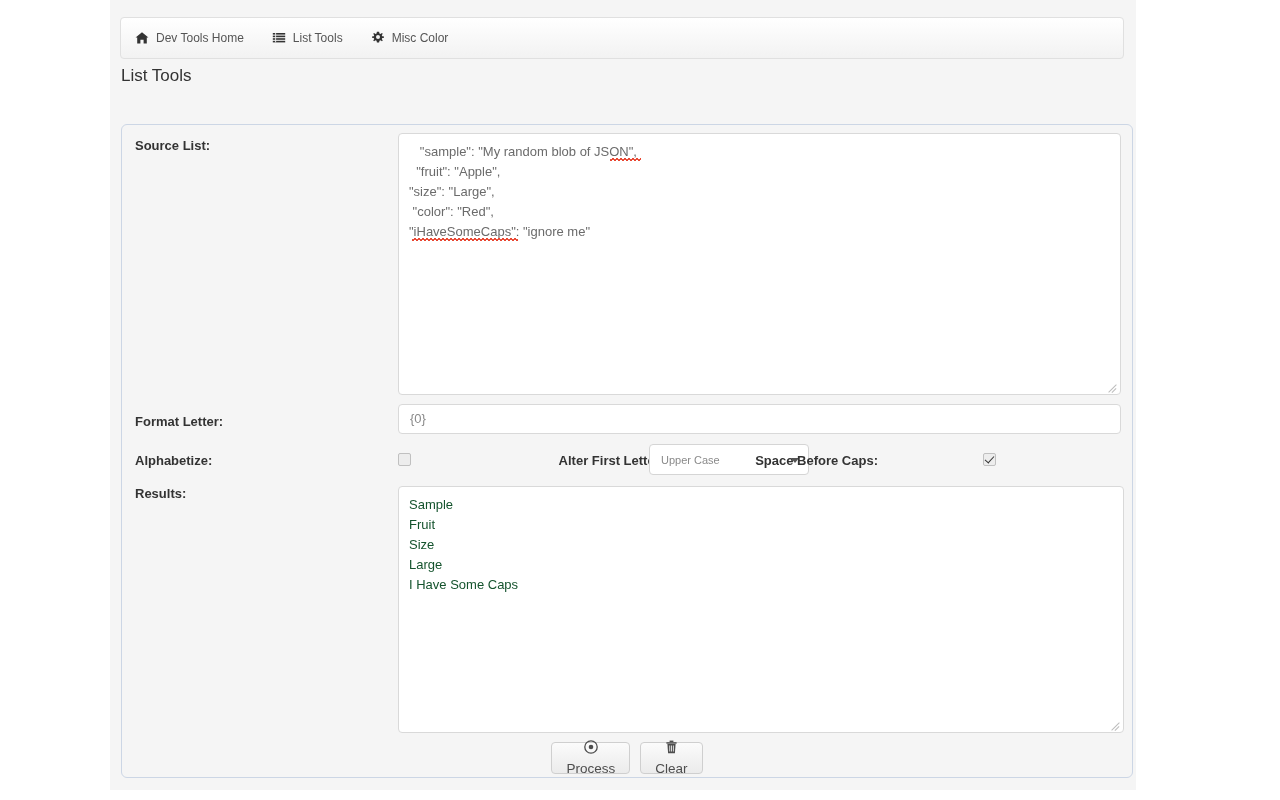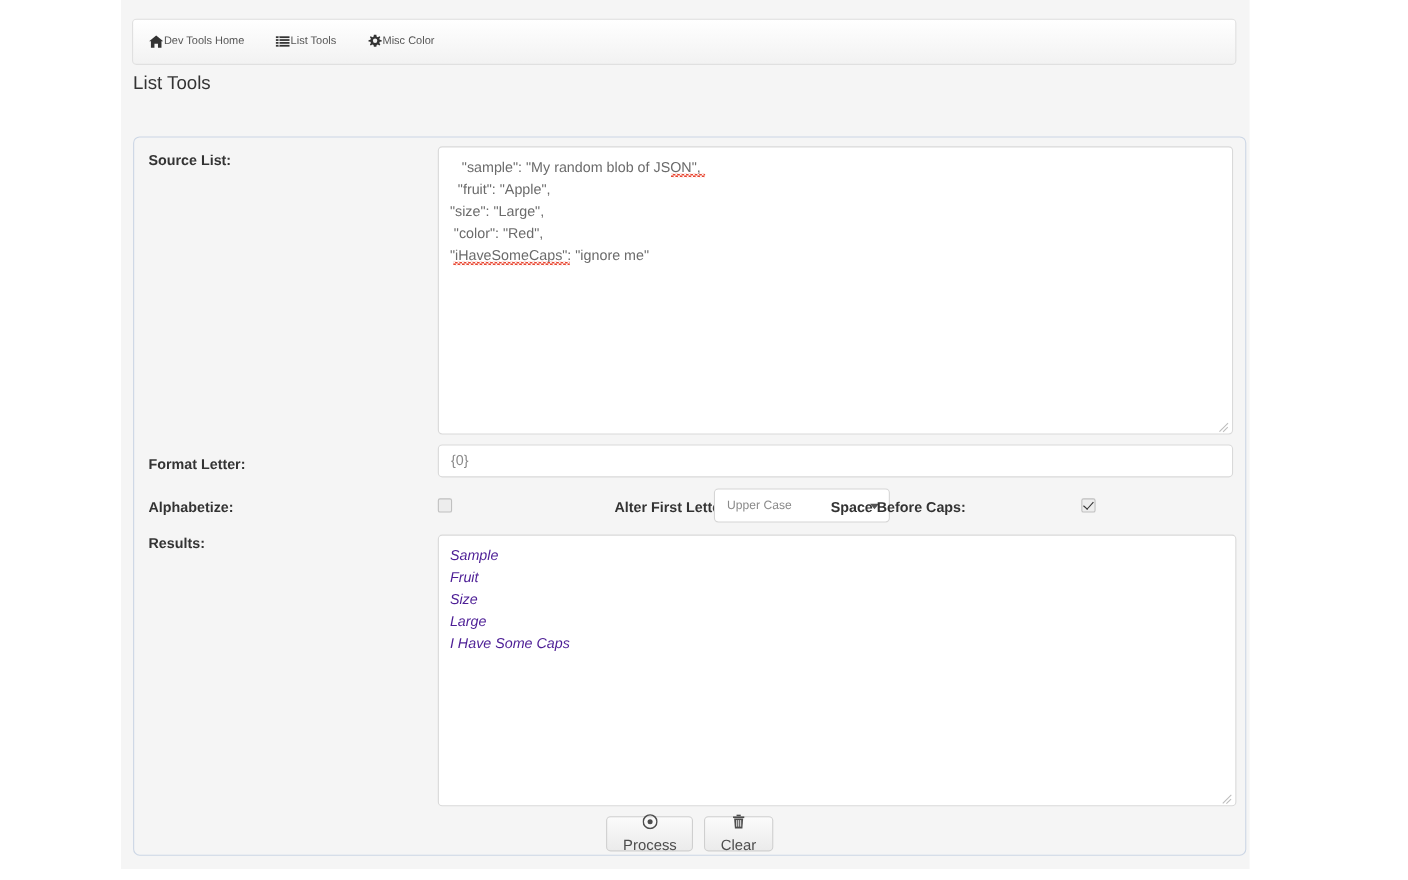--- a/index.html
+++ b/index.html
@@ -32,24 +32,25 @@
     background: linear-gradient(to bottom, #ffffff 0%, #f2f2f2 100%);
     border: 1px solid #e0e0e0;
     border-radius: 4px;
     display: flex;
     align-items: center;
     padding-left: 14px;
   }
   .nav-item {
     display: flex;
     align-items: center;
+    gap: 7px;
     padding: 0 13px 0 0;
     margin-right: 15px;
     color: #555555;
-    font-size: 10px;
+    font-size: 12px;
     line-height: 14px;
     text-decoration: none;
     white-space: nowrap;
     cursor: pointer;
   }
   .nav-item .nav-label { color: #555; }
   .nav-icon {
     display: inline-block;
     width: 14px;
     height: 14px;
@@ -244,23 +245,22 @@
     position: absolute;
     font-size: 13px;
     line-height: 20px;
     color: #6b6b6b;
     white-space: pre;
   }
   .res-line {
     position: absolute;
     font-size: 13px;
     line-height: 20px;
-    color: #4c1d95;
+    color: #14532d;
     white-space: pre;
-    font-style: italic;
   }
 </style>
 </head>
 <body>
 
 <div id="page">
 
   <div class="navbar">
 
     <a class="nav-item">

